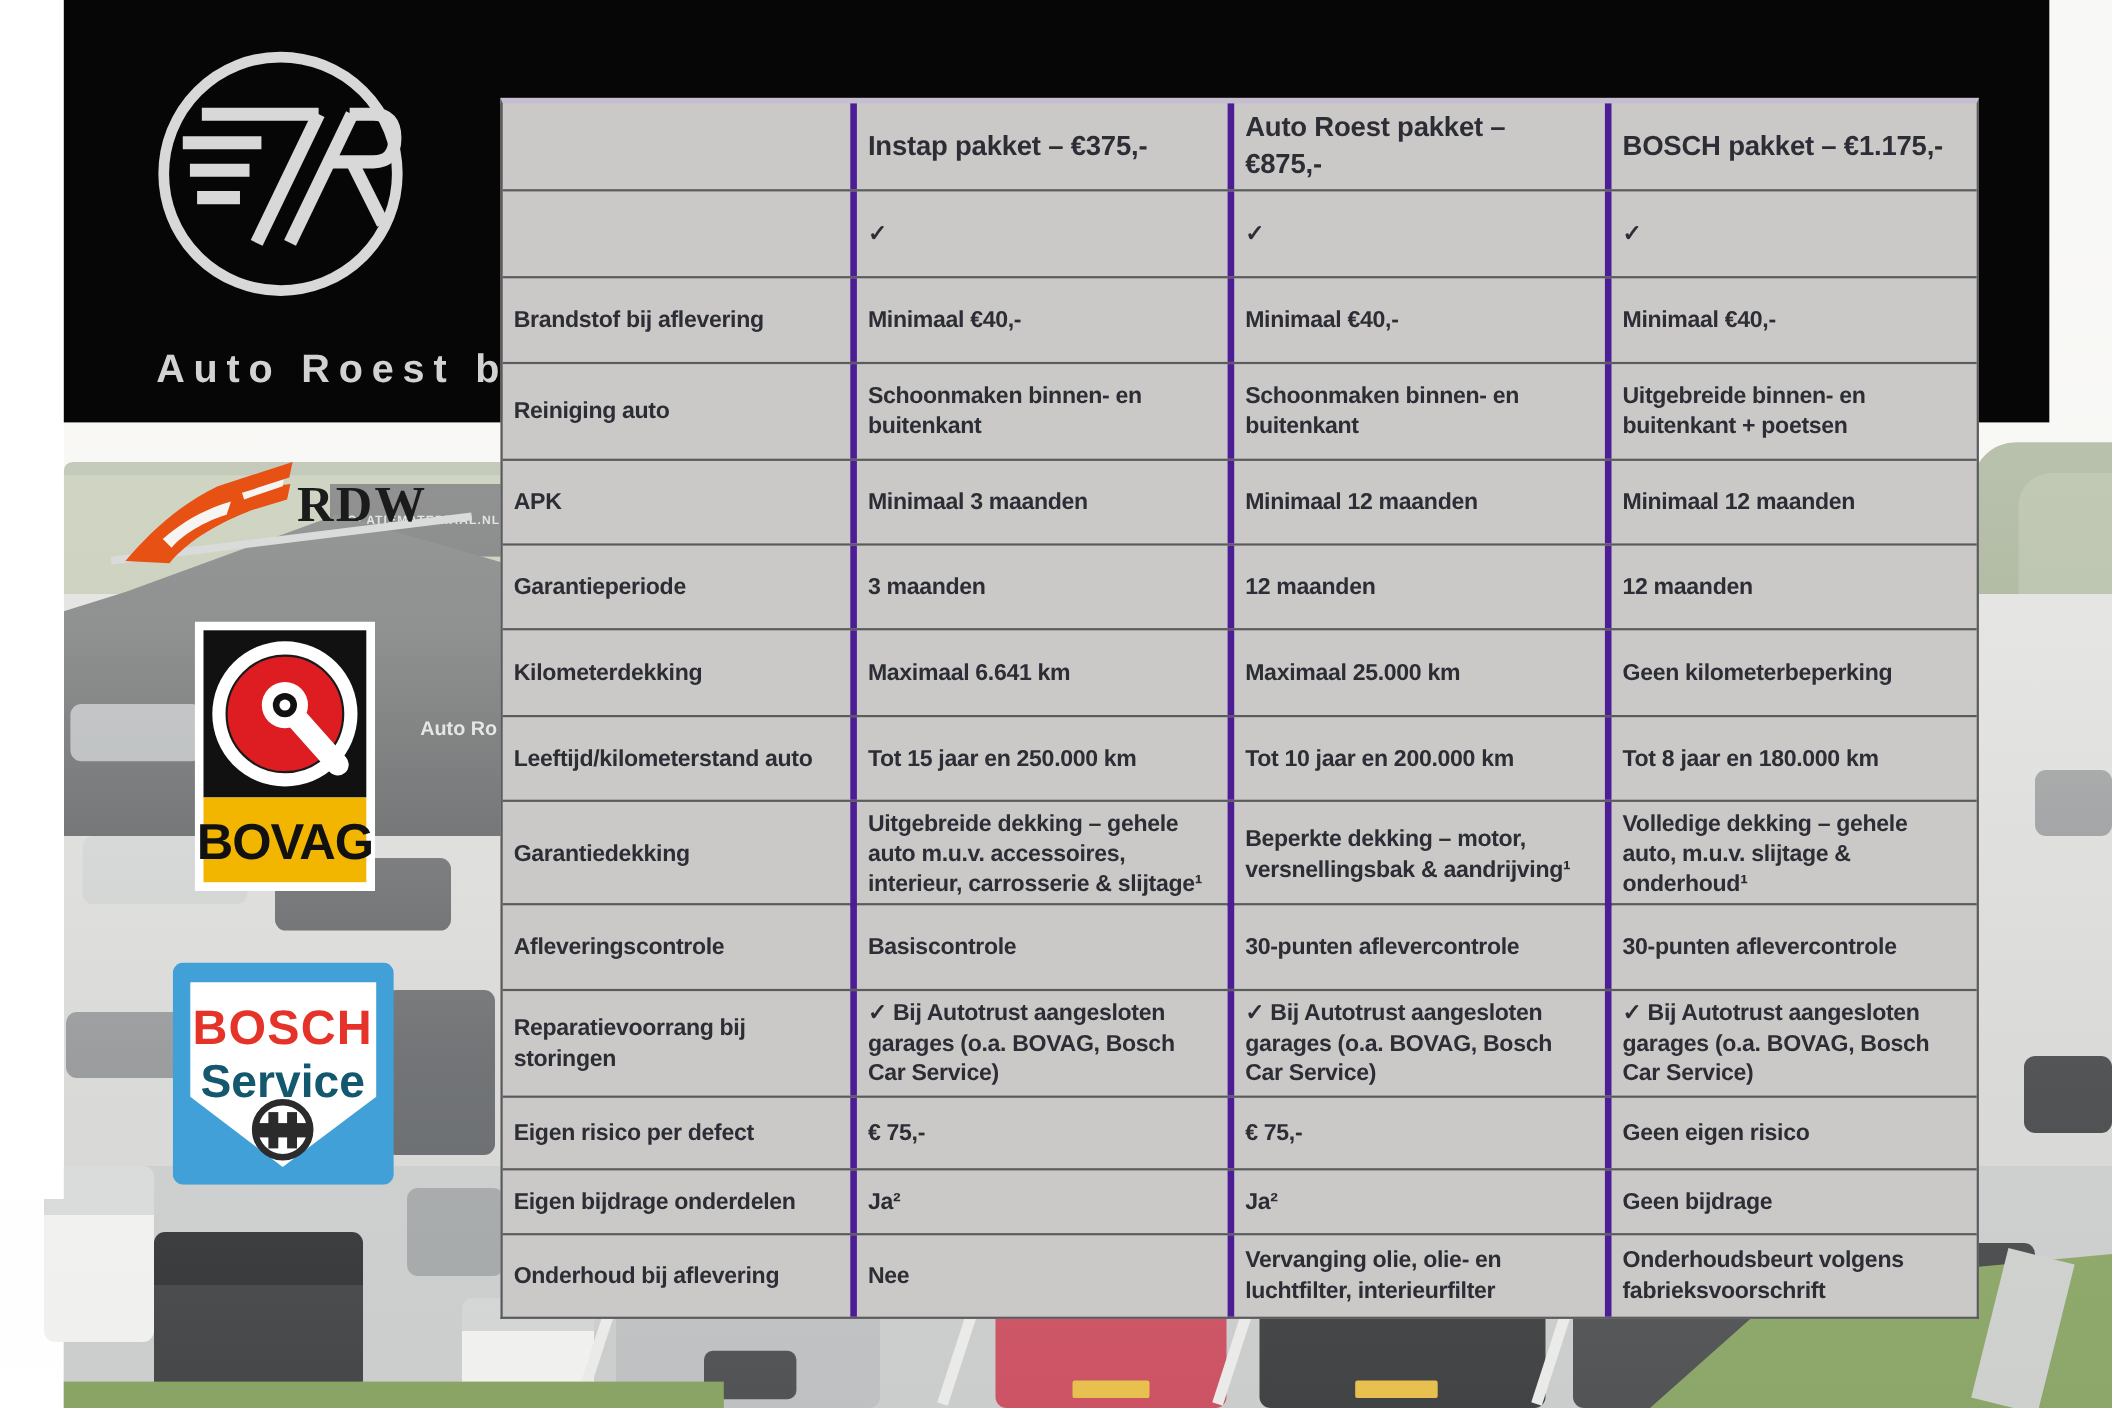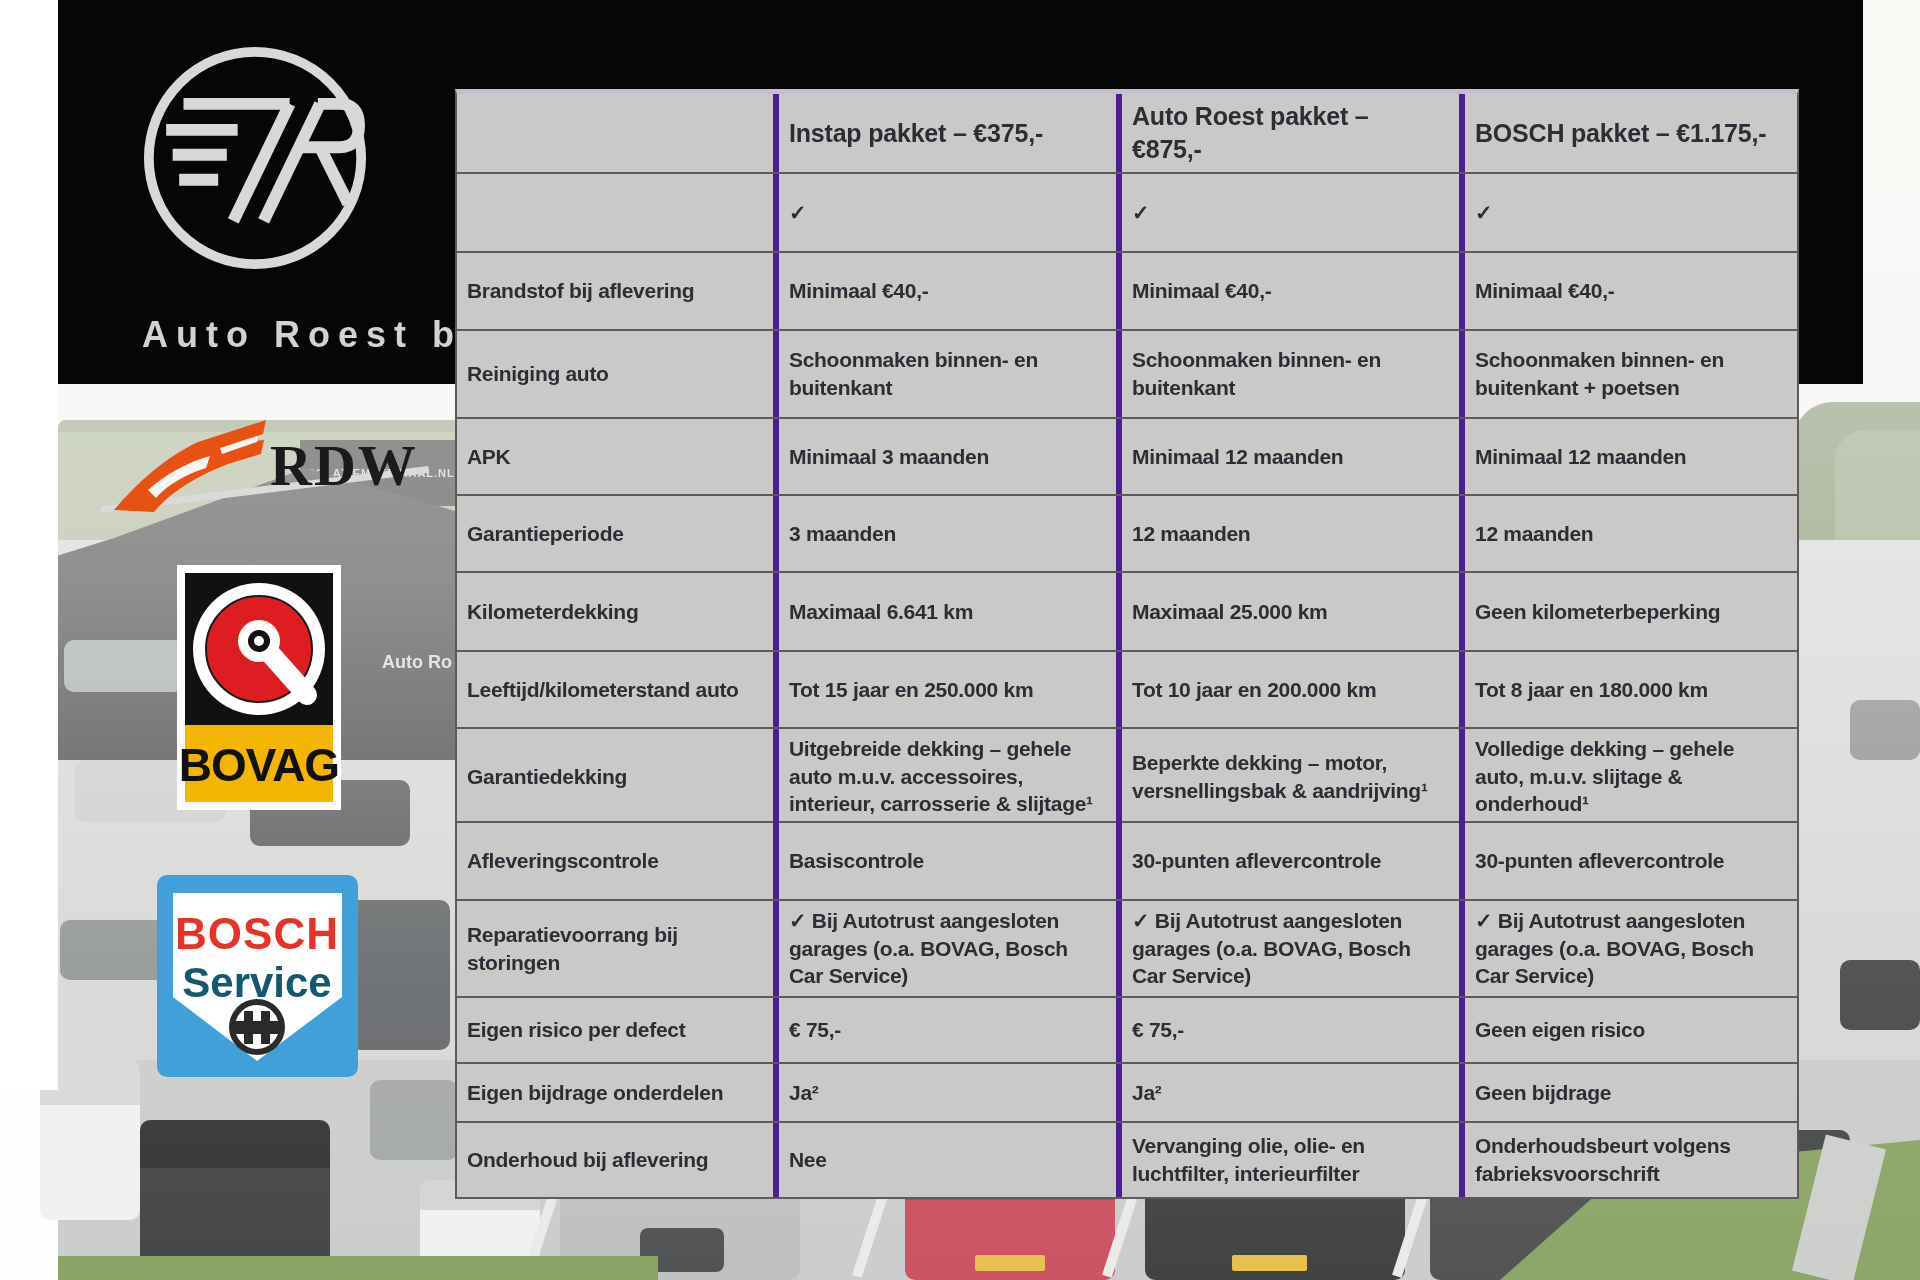--- a/index.html
+++ b/index.html
@@ -37,21 +37,21 @@
   
   .black-band{position:absolute;left:58px;top:0;width:1805px;height:384px;background:#060606;}
   .ar-logo{position:absolute;left:62px;top:28px;}
   .company-name{position:absolute;left:58px;top:314px;width:400px;text-align:center;color:#d2d2d2;
       font-size:36px;font-weight:bold;letter-spacing:8px;}
 
   
   .rdw{position:absolute;left:108px;top:414px;width:300px;height:110px;}
   .rdw-swoosh{position:absolute;left:0;top:4px;}
   .rdw-text{position:absolute;left:162px;top:18px;font-family:"Liberation Serif",serif;font-weight:bold;
-      font-size:58px;color:#1b1b1b;letter-spacing:2px;}
+      font-size:46px;color:#1b1b1b;letter-spacing:2px;}
   .bovag{position:absolute;left:177px;top:565px;}
   .bosch{position:absolute;left:157px;top:875px;}
 
   
   .pricing-table{position:absolute;left:455px;top:89px;width:1344px;box-sizing:border-box;
       border:2px solid #5b5b5e;border-top:5px solid #c6bdd0;background:#cac9c7;color:#2d2d36;}
   .trow{display:grid;grid-template-columns:322px 343px 343px auto;box-sizing:border-box;
       border-bottom:2px solid #5b5b5e;}
   .trow:last-child{border-bottom:none;}
   .tcell{box-sizing:border-box;border-right:6px solid #4c1d95;display:flex;align-items:center;
@@ -184,21 +184,21 @@
     <div class="trow r2">
       <div class="tcell">Brandstof bij aflevering</div>
       <div class="tcell">Minimaal €40,-</div>
       <div class="tcell">Minimaal €40,-</div>
       <div class="tcell">Minimaal €40,-</div>
     </div>
     <div class="trow r3">
       <div class="tcell">Reiniging auto</div>
       <div class="tcell">Schoonmaken binnen- en buitenkant</div>
       <div class="tcell">Schoonmaken binnen- en buitenkant</div>
-      <div class="tcell">Schoonmaken binnen- en buitenkant + poetsen</div>
+      <div class="tcell">Uitgebreide binnen- en buitenkant + poetsen</div>
     </div>
     <div class="trow r4">
       <div class="tcell">APK</div>
       <div class="tcell">Minimaal 3 maanden</div>
       <div class="tcell">Minimaal 12 maanden</div>
       <div class="tcell">Minimaal 12 maanden</div>
     </div>
     <div class="trow r5">
       <div class="tcell">Garantieperiode</div>
       <div class="tcell">3 maanden</div>

